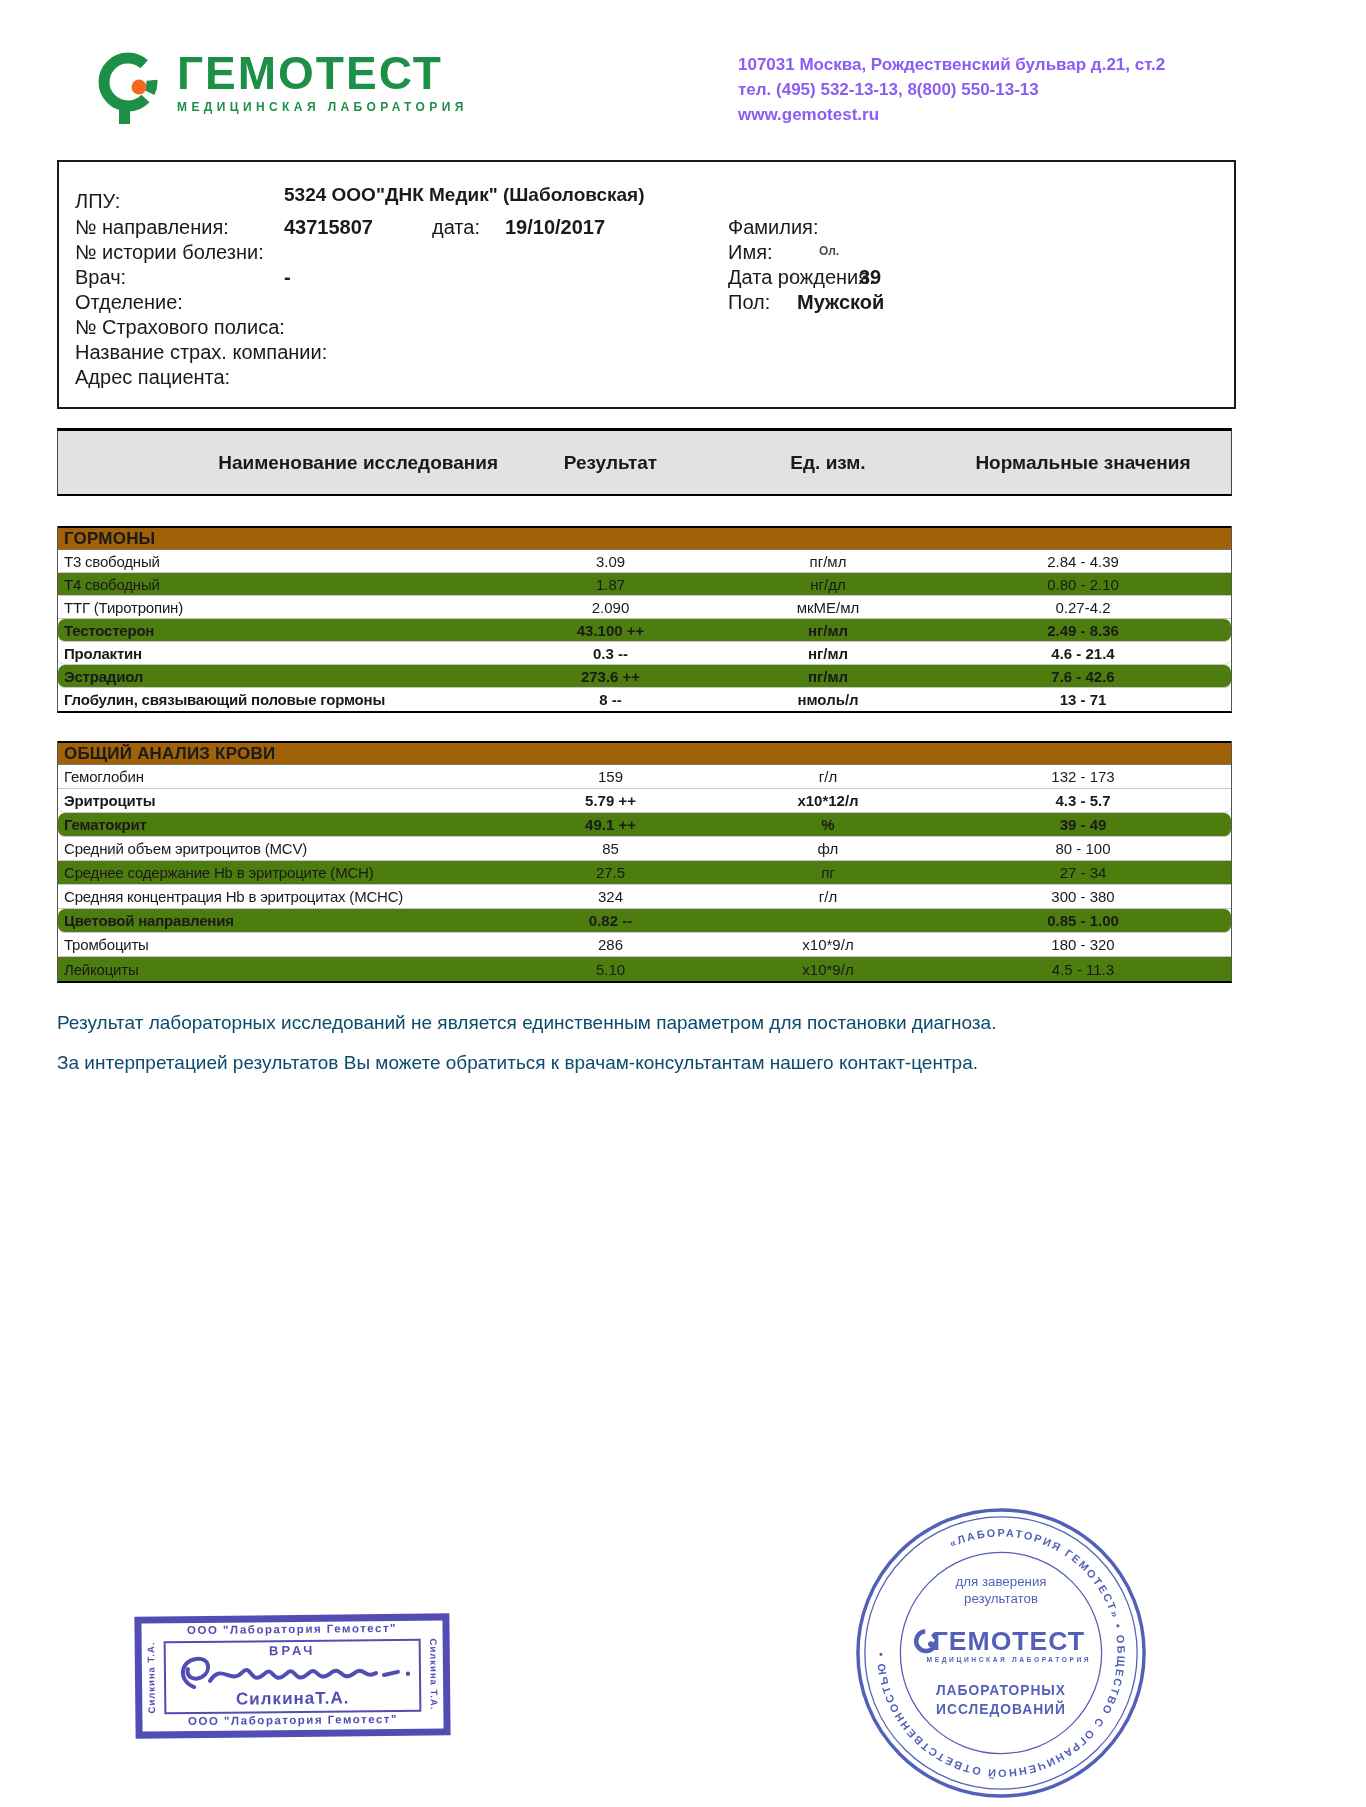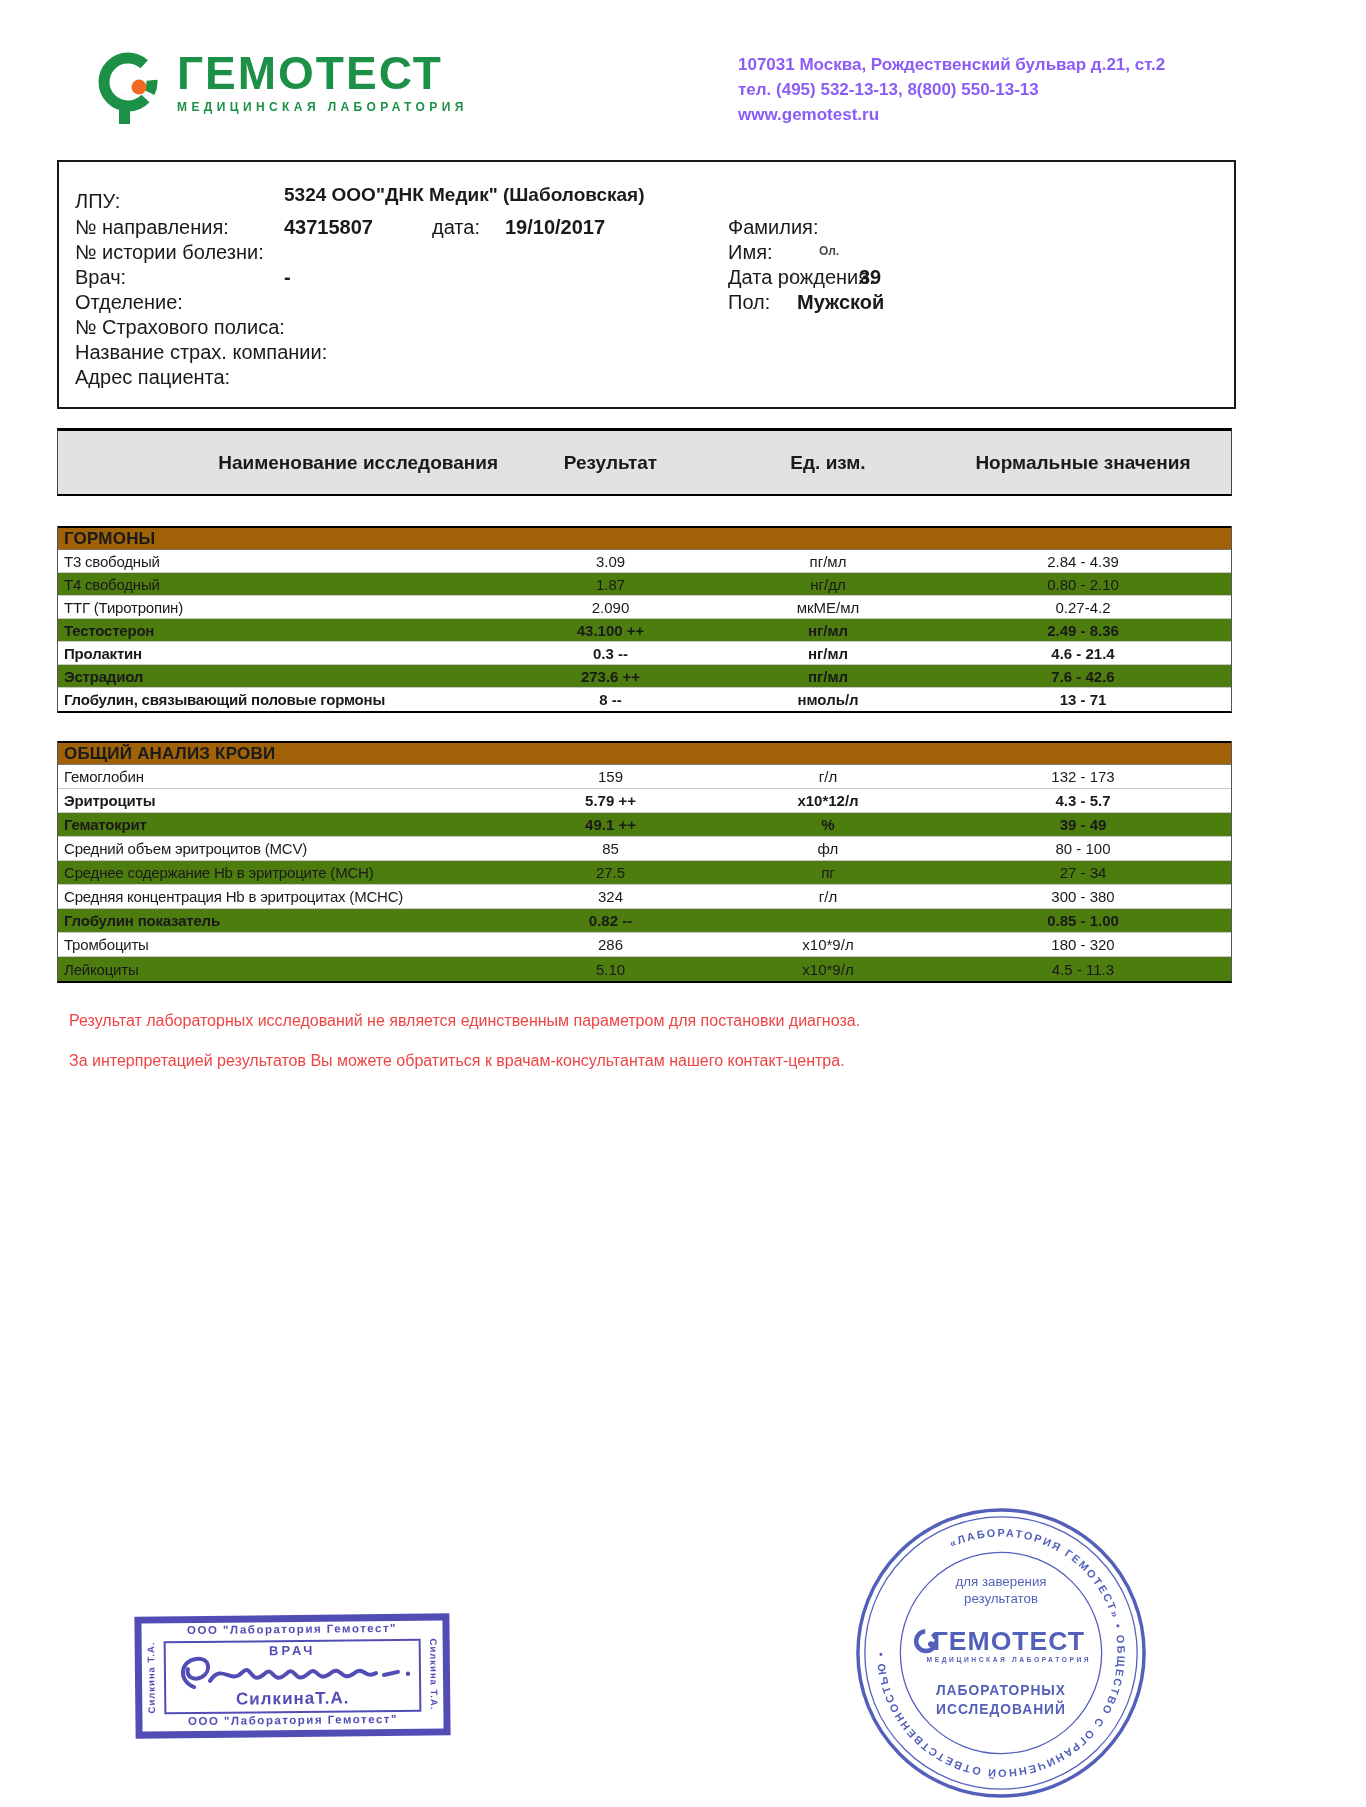--- a/index.html
+++ b/index.html
@@ -33,26 +33,26 @@
   .sec-hormones{top:526px;}
   .sec-blood{top:741px;}
   .sec-band{height:24px;background:#a16207;border-top:2px solid #000;border-bottom:1px solid #777;
             display:flex;align-items:center;padding-left:6px;box-sizing:border-box;
             font-size:17px;font-weight:bold;letter-spacing:.2px;}
   .row{display:grid;grid-template-columns:440px 225px 210px 300px;align-items:center;height:23px;
        font-size:15px;border-bottom:1px solid #c8c8c8;box-sizing:border-box;}
   .sec-blood .row{height:24px;}
   .row:last-child{border-bottom:none;}
   .row.shaded{background:#4d7c0f;}
-  .row.bold{font-weight:bold;}
+  .row.bold{font-weight:bold;border-radius:7px;}
   .c-name{padding-left:6px;letter-spacing:-.2px;}
   .c-result,.c-unit,.c-range{text-align:center;}
 
   
-  .note{position:absolute;left:69px;font-size:16px;color:#ef4444;}
+  .note{position:absolute;left:57px;font-size:19px;color:#0c4a6e;}
   .note-1{top:1012px;} .note-2{top:1052px;}
 
   
   .stamp-doc{position:absolute;left:135px;top:1615px;width:315px;height:122px;box-sizing:border-box;
              border:7px solid #4440b0;color:#4440b0;opacity:.93;transform:rotate(-.6deg);}
   .sd-top,.sd-bottom{position:absolute;left:24px;right:24px;height:16px;text-align:center;
              font-size:11.5px;font-weight:bold;letter-spacing:1.5px;white-space:nowrap;overflow:hidden;}
   .sd-top{top:1px;} .sd-bottom{bottom:0px;}
   .sd-side{position:absolute;top:18px;bottom:18px;width:16px;font-size:9.5px;font-weight:bold;letter-spacing:1px;
            display:flex;align-items:center;justify-content:center;}
@@ -204,21 +204,21 @@
       <div class="c-unit">пг</div>
       <div class="c-range">27 - 34</div>
     </div>
         <div class="row">
       <div class="c-name">Средняя концентрация Hb в эритроцитах (MCHC)</div>
       <div class="c-result">324</div>
       <div class="c-unit">г/л</div>
       <div class="c-range">300 - 380</div>
     </div>
         <div class="row bold shaded">
-      <div class="c-name">Глобулин показатель</div>
+      <div class="c-name">Цветовой направления</div>
       <div class="c-result">0.82 --</div>
       <div class="c-unit"></div>
       <div class="c-range">0.85 - 1.00</div>
     </div>
         <div class="row">
       <div class="c-name">Тромбоциты</div>
       <div class="c-result">286</div>
       <div class="c-unit">х10*9/л</div>
       <div class="c-range">180 - 320</div>
     </div>

